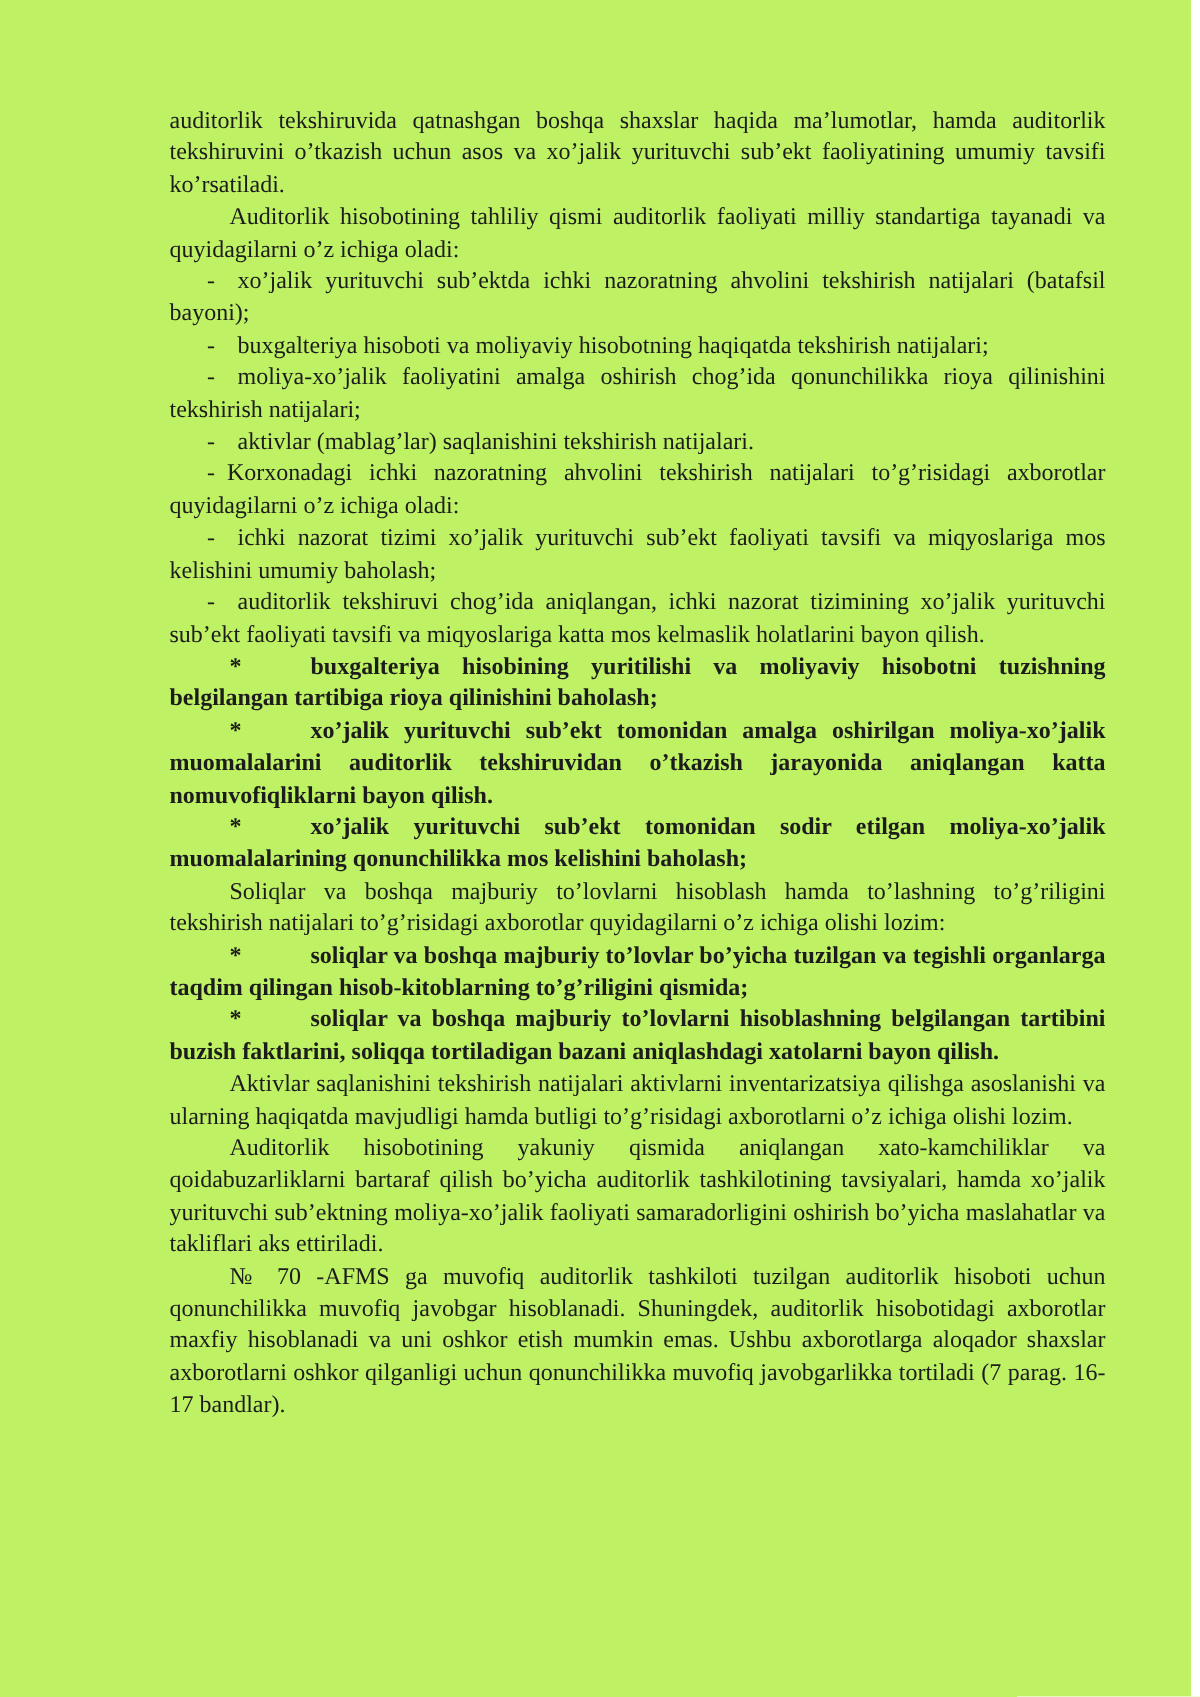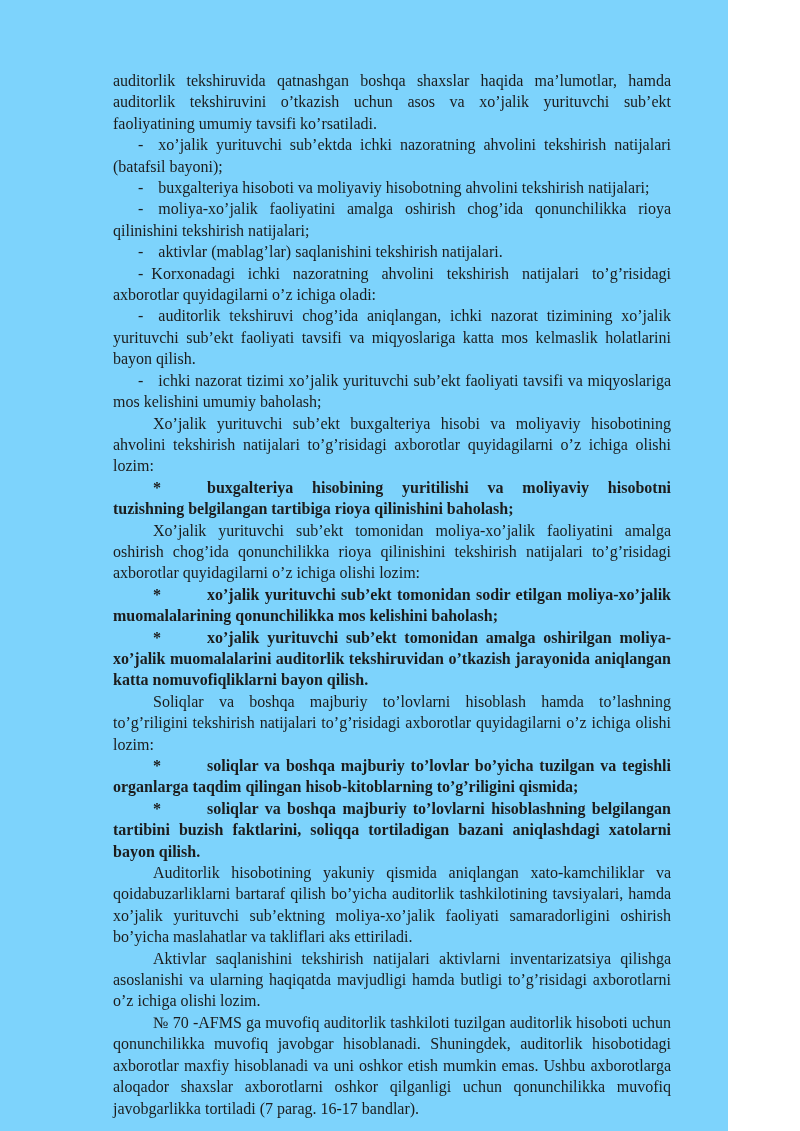--- a/index.html
+++ b/index.html
@@ -3,23 +3,23 @@
 <meta charset="utf-8">
 <style>
   html, body {
     margin: 0;
     padding: 0;
     background: #ffffff;
   }
   .page {
     position: relative;
     box-sizing: border-box;
-    width: 728px;
+    width: 794px;
     height: 1131px;
-    background: #7dd3fc;
+    background: #bef264;
     padding: 70px 57px 0 113px;
     overflow: hidden;
   }
   .page-text {
     font-family: "Liberation Serif", serif;
     font-size: 16px;
     line-height: 21.4px;
     color: #1c1c1c;
     text-align: justify;
   }
@@ -36,53 +36,52 @@
   .mk-star    { padding-right: 46px; }
 </style>
 </head>
 <body>
 
 <div class="page">
   <div class="page-text">
 
     <p class="p-cont"><span>auditorlik tekshiruvida qatnashgan boshqa shaxslar haqida ma’lumotlar, hamda auditorlik tekshiruvini o’tkazish uchun asos va xo’jalik yurituvchi sub’ekt faoliyatining umumiy tavsifi ko’rsatiladi.</span></p>
 
+    <p class="p-indent"><span>Auditorlik hisobotining tahliliy qismi auditorlik faoliyati milliy standartiga tayanadi va quyidagilarni o’z ichiga oladi:</span></p>
 
     <p class="p-dash"><span class="mk-dash">-</span><span>xo’jalik yurituvchi sub’ektda ichki nazoratning ahvolini tekshirish natijalari (batafsil bayoni);</span></p>
 
-    <p class="p-dash"><span class="mk-dash">-</span><span>buxgalteriya hisoboti va moliyaviy hisobotning ahvolini tekshirish natijalari;</span></p>
+    <p class="p-dash"><span class="mk-dash">-</span><span>buxgalteriya hisoboti va moliyaviy hisobotning haqiqatda tekshirish natijalari;</span></p>
 
     <p class="p-dash"><span class="mk-dash">-</span><span>moliya-xo’jalik faoliyatini amalga oshirish chog’ida qonunchilikka rioya qilinishini tekshirish natijalari;</span></p>
 
 
     <p class="p-dash"><span class="mk-dash">-</span><span>aktivlar (mablag’lar) saqlanishini tekshirish natijalari.</span></p>
 
     <p class="p-dash"><span class="mk-dash-sm">-</span><span>Korxonadagi ichki nazoratning ahvolini tekshirish natijalari to’g’risidagi axborotlar quyidagilarni o’z ichiga oladi:</span></p>
 
+    <p class="p-dash"><span class="mk-dash">-</span><span>ichki nazorat tizimi xo’jalik yurituvchi sub’ekt faoliyati tavsifi va miqyoslariga mos kelishini umumiy baholash;</span></p>
+
     <p class="p-dash"><span class="mk-dash">-</span><span>auditorlik tekshiruvi chog’ida aniqlangan, ichki nazorat tizimining xo’jalik yurituvchi sub’ekt faoliyati tavsifi va miqyoslariga katta mos kelmaslik holatlarini bayon qilish.</span></p>
 
-    <p class="p-dash"><span class="mk-dash">-</span><span>ichki nazorat tizimi xo’jalik yurituvchi sub’ekt faoliyati tavsifi va miqyoslariga mos kelishini umumiy baholash;</span></p>
-
-    <p class="p-indent"><span>Xo’jalik yurituvchi sub’ekt buxgalteriya hisobi va moliyaviy hisobotining ahvolini tekshirish natijalari to’g’risidagi axborotlar quyidagilarni o’z ichiga olishi lozim:</span></p>
 
     <p class="p-star"><span class="mk-star">*</span><span>buxgalteriya hisobining yuritilishi va moliyaviy hisobotni tuzishning belgilangan tartibiga rioya qilinishini baholash;</span></p>
 
 
-    <p class="p-indent"><span>Xo’jalik yurituvchi sub’ekt tomonidan moliya-xo’jalik faoliyatini amalga oshirish chog’ida qonunchilikka rioya qilinishini tekshirish natijalari to’g’risidagi axborotlar quyidagilarni o’z ichiga olishi lozim:</span></p>
+
+    <p class="p-star"><span class="mk-star">*</span><span>xo’jalik yurituvchi sub’ekt tomonidan amalga oshirilgan moliya-xo’jalik muomalalarini auditorlik tekshiruvidan o’tkazish jarayonida aniqlangan katta nomuvofiqliklarni bayon qilish.</span></p>
 
     <p class="p-star"><span class="mk-star">*</span><span>xo’jalik yurituvchi sub’ekt tomonidan sodir etilgan moliya-xo’jalik muomalalarining qonunchilikka mos kelishini baholash;</span></p>
-
-    <p class="p-star"><span class="mk-star">*</span><span>xo’jalik yurituvchi sub’ekt tomonidan amalga oshirilgan moliya-xo’jalik muomalalarini auditorlik tekshiruvidan o’tkazish jarayonida aniqlangan katta nomuvofiqliklarni bayon qilish.</span></p>
 
     <p class="p-indent"><span>Soliqlar va boshqa majburiy to’lovlarni hisoblash hamda to’lashning to’g’riligini tekshirish natijalari to’g’risidagi axborotlar quyidagilarni o’z ichiga olishi lozim:</span></p>
 
     <p class="p-star"><span class="mk-star">*</span><span>soliqlar va boshqa majburiy to’lovlar bo’yicha tuzilgan va tegishli organlarga taqdim qilingan hisob-kitoblarning to’g’riligini qismida;</span></p>
 
     <p class="p-star"><span class="mk-star">*</span><span>soliqlar va boshqa majburiy to’lovlarni hisoblashning belgilangan tartibini buzish faktlarini, soliqqa tortiladigan bazani aniqlashdagi xatolarni bayon qilish.</span></p>
 
+    <p class="p-indent"><span>Aktivlar saqlanishini tekshirish natijalari aktivlarni inventarizatsiya qilishga asoslanishi va ularning haqiqatda mavjudligi hamda butligi to’g’risidagi axborotlarni o’z ichiga olishi lozim.</span></p>
+
     <p class="p-indent"><span>Auditorlik hisobotining yakuniy qismida aniqlangan xato-kamchiliklar va qoidabuzarliklarni bartaraf qilish bo’yicha auditorlik tashkilotining tavsiyalari, hamda xo’jalik yurituvchi sub’ektning moliya-xo’jalik faoliyati samaradorligini oshirish bo’yicha maslahatlar va takliflari aks ettiriladi.</span></p>
-
-    <p class="p-indent"><span>Aktivlar saqlanishini tekshirish natijalari aktivlarni inventarizatsiya qilishga asoslanishi va ularning haqiqatda mavjudligi hamda butligi to’g’risidagi axborotlarni o’z ichiga olishi lozim.</span></p>
 
     <p class="p-indent"><span>№ 70 -AFMS ga muvofiq auditorlik tashkiloti tuzilgan auditorlik hisoboti uchun qonunchilikka muvofiq javobgar hisoblanadi. Shuningdek, auditorlik hisobotidagi axborotlar maxfiy hisoblanadi va uni oshkor etish mumkin emas. Ushbu axborotlarga aloqador shaxslar axborotlarni oshkor qilganligi uchun qonunchilikka muvofiq javobgarlikka tortiladi (7 parag. 16-17 bandlar).</span></p>
 
   </div>
 </div>
 
 </body></html>

